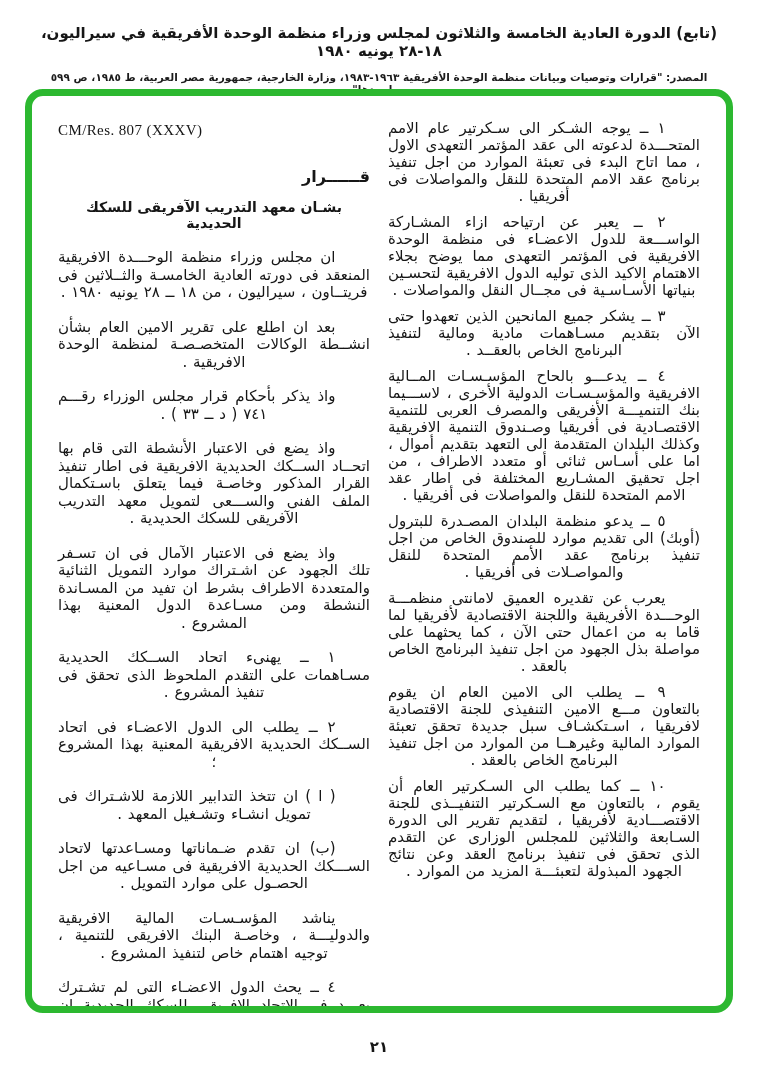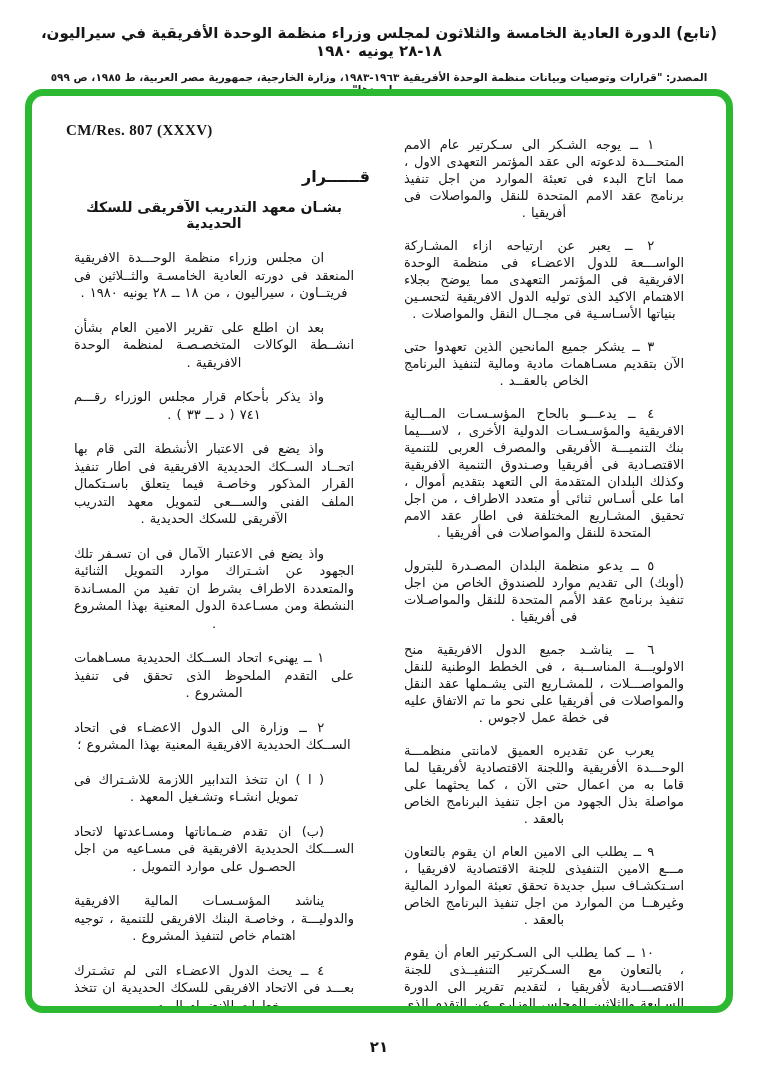--- a/index.html
+++ b/index.html
@@ -16,33 +16,33 @@
     position:absolute;left:25px;top:89px;width:708px;height:924px;
     box-sizing:border-box;border:7px solid #2cb830;border-radius:18px;
     background:#ffffff;
     padding:24px 26px 14px 26px;
     display:flex;flex-direction:row;gap:18px;overflow:hidden;
     direction:rtl;
   }
   .col{flex:1 1 0;min-width:0;}
 
   .para{
-    margin:16px;font-size:13px;line-height:17px;
+    margin:0;font-size:15px;line-height:17px;
     text-align:justify;text-align-last:center;text-indent:2.3em;
     word-spacing:1px;
   }
   .col-right .para{margin-bottom:9px;}
   .col-left  .para{margin-bottom:17px;line-height:17.5px;}
   .para b{font-weight:normal;}
 
   .doc-ref{
     direction:ltr;text-align:left;
     font-family:"Liberation Serif","DejaVu Serif",serif;
-    font-weight:bold;font-size:15px;letter-spacing:0.4px;
-    margin:2px 0 28px 8px;
+    font-weight:normal;font-size:15px;letter-spacing:0.4px;
+    margin:2px 0 28px 0;
   }
   .doc-title{font-weight:bold;font-size:16px;margin:0 0 13px 0;}
   .doc-subtitle{text-align:center;font-weight:bold;font-size:14px;margin:0 0 18px 0;}
 
   .page-number{
     position:absolute;bottom:22px;left:0;right:0;
     text-align:center;font-weight:bold;font-size:15px;
   }
 </style>
 </head>
@@ -59,21 +59,20 @@
   <p class="para"><span class="pre">١ ــ </span><b class="lead"></b><span class="rest">يوجه الشـكر الى سـكرتير عام الامم المتحـــدة لدعوته الى عقد المؤتمر التعهدى الاول ، مما اتاح البدء فى تعبئة الموارد من اجل تنفيذ برنامج عقد الامم المتحدة للنقل والمواصلات فى أفريقيا .</span></p>
 
   <p class="para"><span class="pre">٢ ــ </span><b class="lead"></b><span class="rest">يعبر عن ارتياحه ازاء المشـاركة الواســـعة للدول الاعضـاء فى منظمة الوحدة الافريقية فى المؤتمر التعهدى مما يوضح بجلاء الاهتمام الاكيد الذى توليه الدول الافريقية لتحسـين بنياتها الأسـاسـية فى مجــال النقل والمواصلات .</span></p>
 
   <p class="para"><span class="pre">٣ ــ </span><b class="lead"></b><span class="rest">يشكر جميع المانحين الذين تعهدوا حتى الآن بتقديم مسـاهمات مادية ومالية لتنفيذ البرنامج الخاص بالعقــد .</span></p>
 
   <p class="para"><span class="pre">٤ ــ </span><b class="lead"></b><span class="rest">يدعـــو بالحاح المؤسـسـات المــالية الافريقية والمؤسـسـات الدولية الأخرى ، لاســـيما بنك التنميـــة الأفريقى والمصرف العربى للتنمية الاقتصـادية فى أفريقيا وصـندوق التنمية الافريقية وكذلك البلدان المتقدمة الى التعهد بتقديم أموال ، اما على أسـاس ثنائى أو متعدد الاطراف ، من اجل تحقيق المشـاريع المختلفة فى اطار عقد الامم المتحدة للنقل والمواصلات فى أفريقيا .</span></p>
 
   <p class="para"><span class="pre">٥ ــ </span><b class="lead"></b><span class="rest">يدعو منظمة البلدان المصـدرة للبترول (أوبك) الى تقديم موارد للصندوق الخاص من اجل تنفيذ برنامج عقد الأمم المتحدة للنقل والمواصـلات فى أفريقيا .</span></p>
 
-  <p class="para"><span class="pre">٦ ــ </span><b class="lead"></b><span class="rest">يناشـد جميع الدول الافريقية منح الاولويـــة المناســبة ، فى الخطط الوطنية للنقل والمواصـــلات ، للمشـاريع التى يشـملها عقد النقل والمواصلات فى أفريقيا على نحو ما تم الاتفاق عليه فى خطة عمل لاجوس .</span></p>
 
 
   <p class="para"><span class="pre"></span><b class="lead"></b><span class="rest">يعرب عن تقديره العميق لامانتى منظمـــة الوحـــدة الأفريقية واللجنة الاقتصادية لأفريقيا لما قاما به من اعمال حتى الآن ، كما يحثهما على مواصلة بذل الجهود من اجل تنفيذ البرنامج الخاص بالعقد .</span></p>
 
   <p class="para"><span class="pre">٩ ــ </span><b class="lead"></b><span class="rest">يطلب الى الامين العام ان يقوم بالتعاون مـــع الامين التنفيذى للجنة الاقتصادية لافريقيا ، اسـتكشـاف سبل جديدة تحقق تعبئة الموارد المالية وغيرهــا من الموارد من اجل تنفيذ البرنامج الخاص بالعقد .</span></p>
 
   <p class="para"><span class="pre">١٠ ــ </span><b class="lead"></b><span class="rest">كما يطلب الى السـكرتير العام أن يقوم ، بالتعاون مع السـكرتير التنفيــذى للجنة الاقتصـــادية لأفريقيا ، لتقديم تقرير الى الدورة السـابعة والثلاثين للمجلس الوزارى عن التقدم الذى تحقق فى تنفيذ برنامج العقد وعن نتائج الجهود المبذولة لتعبئـــة المزيد من الموارد .</span></p>
 </div>
   </section>
   <section class="col col-left">
@@ -86,21 +85,21 @@
   <p class="para"><span class="pre"></span><b class="lead">بعد ان اطلع</b><span class="rest"> على تقرير الامين العام بشأن انشــطة الوكالات المتخصـصـة لمنظمة الوحدة الافريقية .</span></p>
 
   <p class="para"><span class="pre"></span><b class="lead">واذ يذكر</b><span class="rest"> بأحكام قرار مجلس الوزراء رقـــم ٧٤١ ( د ــ ٣٣ ) .</span></p>
 
   <p class="para"><span class="pre"></span><b class="lead">واذ يضع فى الاعتبار</b><span class="rest"> الأنشطة التى قام بها اتحــاد الســكك الحديدية الافريقية فى اطار تنفيذ القرار المذكور وخاصـة فيما يتعلق باسـتكمال الملف الفنى والســـعى لتمويل معهد التدريب الآفريقى للسكك الحديدية .</span></p>
 
   <p class="para"><span class="pre"></span><b class="lead">واذ يضع فى الاعتبار</b><span class="rest"> الآمال فى ان تسـفر تلك الجهود عن اشـتراك موارد التمويل الثنائية والمتعددة الاطراف بشرط ان تفيد من المسـاندة النشطة ومن مسـاعدة الدول المعنية بهذا المشروع .</span></p>
 
   <p class="para"><span class="pre">١ ــ </span><b class="lead">يهنىء</b><span class="rest"> اتحاد الســكك الحديدية مسـاهمات على التقدم الملحوظ الذى تحقق فى تنفيذ المشروع .</span></p>
 
-  <p class="para"><span class="pre">٢ ــ </span><b class="lead">وزارة الى</b><span class="rest"> الدول الاعضـاء فى اتحاد الســكك الحديدية الافريقية المعنية بهذا المشروع ؛</span></p>
+  <p class="para"><span class="pre">٢ ــ </span><b class="lead">يطلب الى</b><span class="rest"> الدول الاعضـاء فى اتحاد الســكك الحديدية الافريقية المعنية بهذا المشروع ؛</span></p>
 
   <p class="para"><span class="pre">( ا ) </span><b class="lead"></b><span class="rest">ان تتخذ التدابير اللازمة للاشـتراك فى تمويل انشـاء وتشـغيل المعهد .</span></p>
 
   <p class="para"><span class="pre">(ب) </span><b class="lead"></b><span class="rest">ان تقدم ضـماناتها ومسـاعدتها لاتحاد الســـكك الحديدية الافريقية فى مسـاعيه من اجل الحصـول على موارد التمويل .</span></p>
 
   <p class="para"><span class="pre"></span><b class="lead">يناشد</b><span class="rest"> المؤسـسـات المالية الافريقية والدوليـــة ، وخاصـة البنك الافريقى للتنمية ، توجيه اهتمام خاص لتنفيذ المشروع .</span></p>
 
   <p class="para"><span class="pre">٤ ــ </span><b class="lead">يحث</b><span class="rest"> الدول الاعضـاء التى لم تشـترك بعـــد فى الاتحاد الافريقى للسكك الحديدية ان تتخذ خطوات للانضمام اليــه .</span></p>
 
   <p class="para"><span class="pre">٥ ــ </span><b class="lead">يطلب</b><span class="rest"> الى الامين العام ان يتابع عن كثب تنفيذ المشـروع من خـــلال الاتحاد الافـــريقى للســـكك الحديدية وبالتعاون مع اللجنة الاقتصادية لافريقيـا وان يقدم تقريرا بذلك الى الدورة السـابعة والثلاثين.</span></p>

